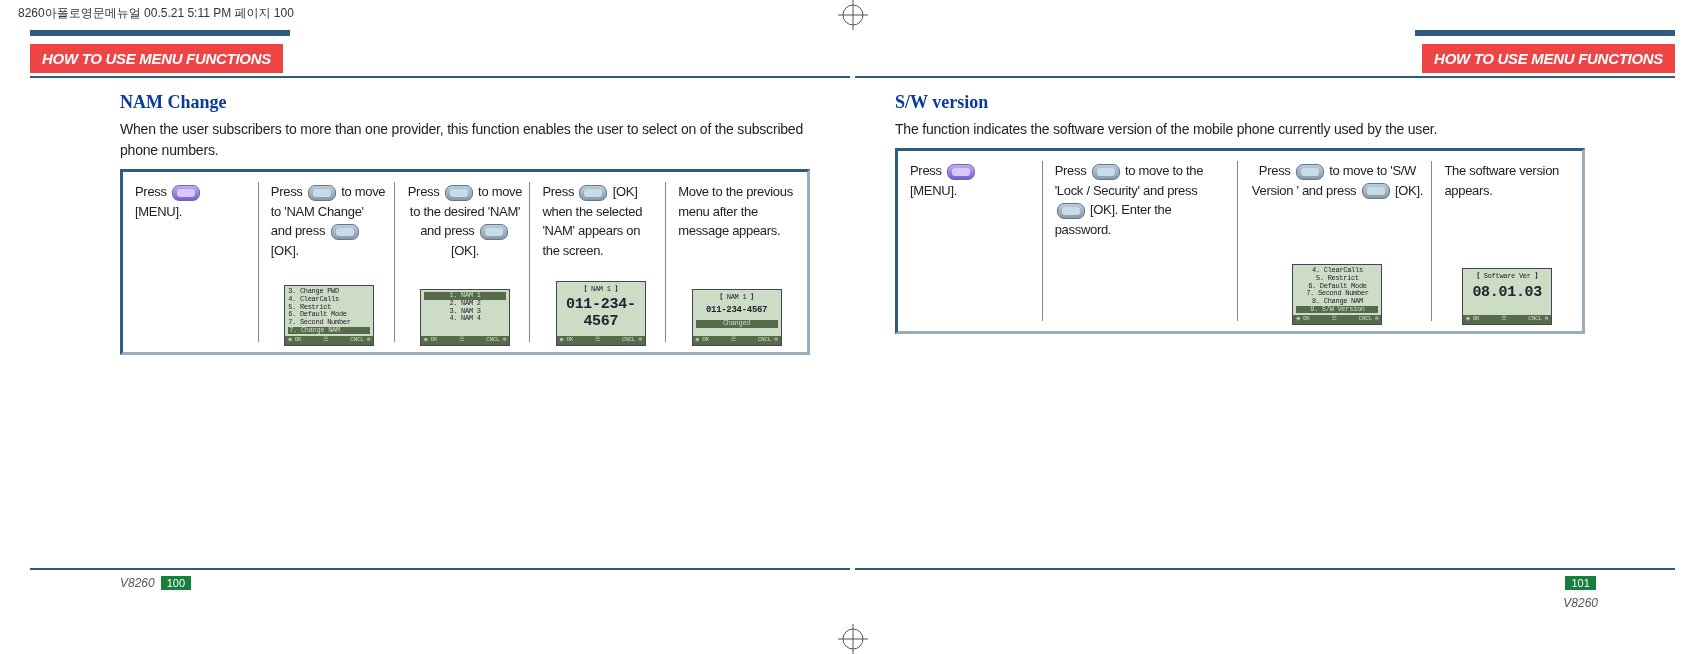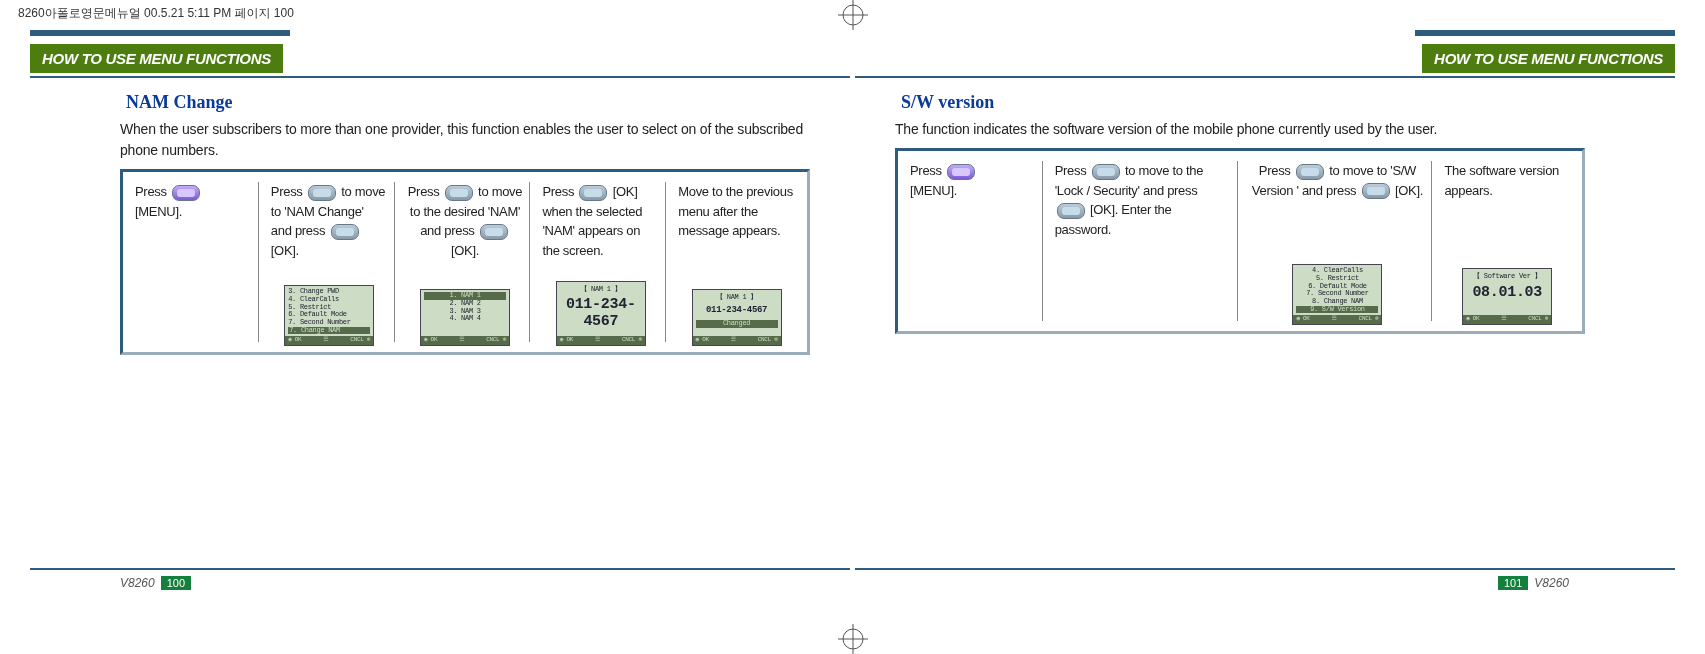--- a/index.html
+++ b/index.html
@@ -40,21 +40,21 @@
     height: 6px;
     background: #2d5c7f;
     top: 0;
   }
   .page-left .bar-top { left: 0; right: 560px; }
   .page-right .bar-top { right: 0; left: 560px; }
 
   .header-bar .label-box {
     position: absolute;
     top: 14px;
-    background: #4d7c0f;
+    background: #ef4444;
     color: #fff;
     font-weight: bold;
     font-style: italic;
     font-size: 15px;
     padding: 6px 12px;
     letter-spacing: -0.3px;
   }
   .page-left .label-box { left: 0; }
   .page-right .label-box { right: 0; }
 
@@ -73,21 +73,20 @@
   .page-right .content {
     padding: 0 90px 0 40px;
   }
 
   .section-title {
     font-family: 'Times New Roman', serif;
     font-weight: bold;
     font-size: 18px;
     color: #0a3a9a;
     margin-bottom: 6px;
-    margin-left: 6px;
   }
   .section-desc {
     font-size: 14px;
     color: #222;
     line-height: 1.5;
     margin-bottom: 8px;
     letter-spacing: -0.2px;
   }
 
   .steps-box {
@@ -199,21 +198,21 @@
     font-style:italic;
   }
   .footer .pg {
     background:#15803d;
     color:#fff;
     padding:1px 6px;
     font-style:normal;
     font-size:11px;
   }
   .page-left .footer .box { left: 90px; }
-  .page-right .footer .box { right: 106px; }
+  .page-right .footer .box { right: 77px; flex-direction: column; }
 
   .reg-marks {
     position:absolute;
     left:50%;
     transform:translateX(-50%);
     width:40px;
     color:#777;
   }
   .reg-marks.top { top: 0;}
   .reg-marks.bot { bottom: 0;}

